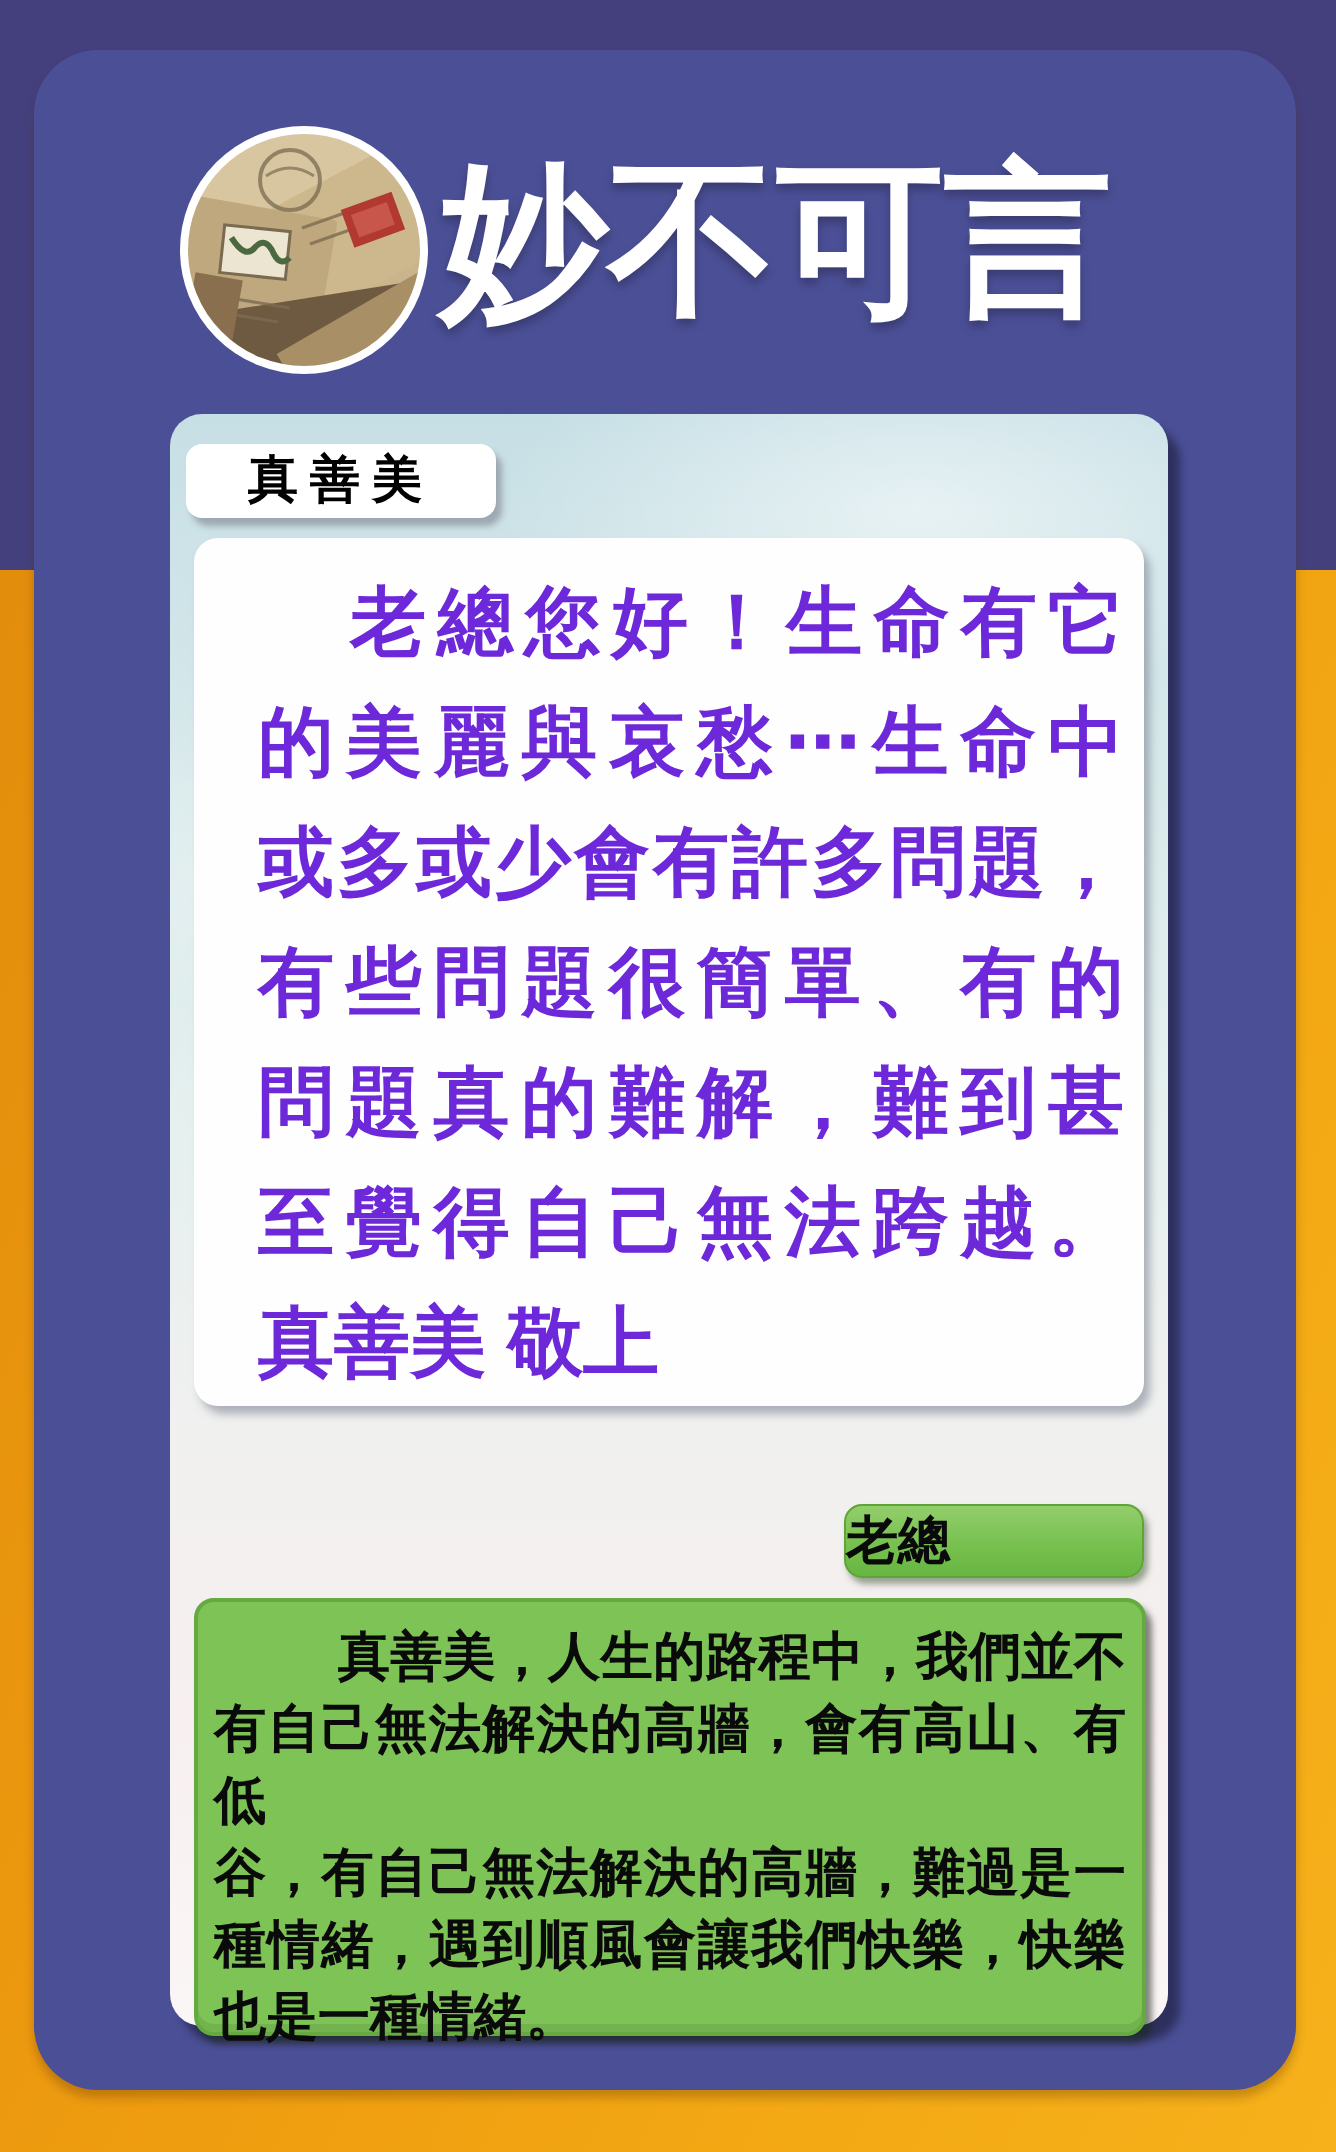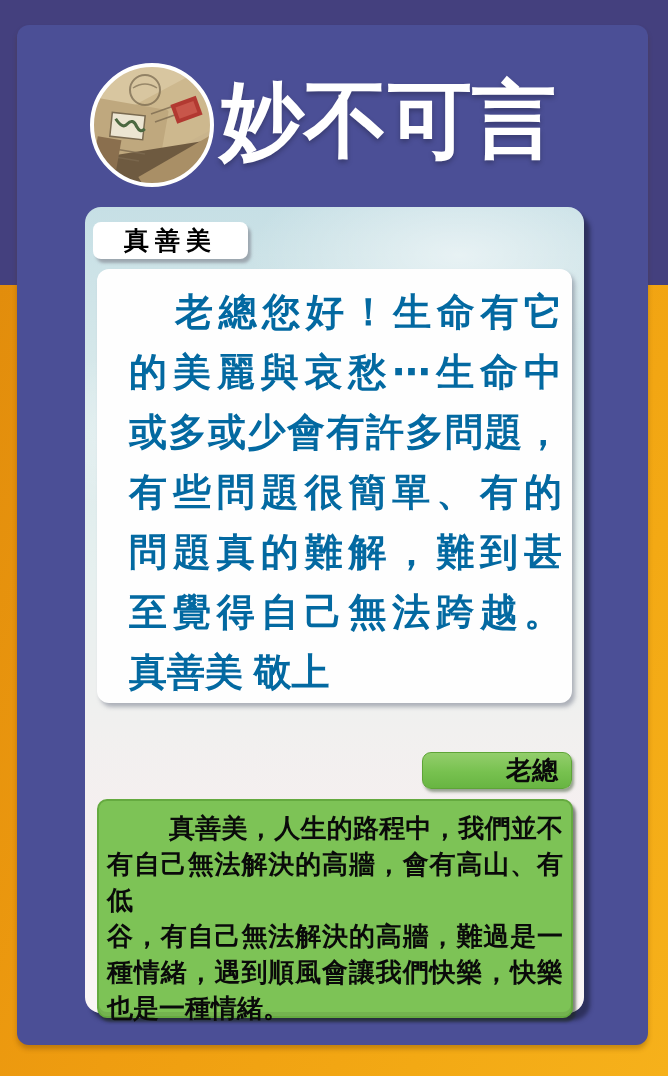--- a/index.html
+++ b/index.html
@@ -1,44 +1,44 @@
 <!DOCTYPE html>
 <html><head>
 <meta charset="utf-8">
 <style>
   html,body{margin:0;padding:0;}
   body{width:668px;height:1076px;font-family:"Liberation Sans","DejaVu Sans",sans-serif;}
   .stage{position:relative;width:668px;height:1076px;overflow:hidden;background:#44407E;}
   .bg-top{position:absolute;left:0;top:0;width:668px;height:285px;background:#44407E;}
   .bg-bottom{position:absolute;left:0;top:285px;width:668px;height:791px;
     background:linear-gradient(115deg,#E28D0C 0%,#EF9D10 45%,#F3A914 75%,#F6B11B 100%);}
-  .card{position:absolute;left:17px;top:25px;width:631px;height:1020px;border-radius:12px;
+  .card{position:absolute;left:17px;top:25px;width:631px;height:1020px;border-radius:32px;
     background:#4B4F96;box-shadow:0 4px 5px rgba(90,50,0,0.30);}
   .avatar{position:absolute;left:72px;top:37px;width:126px;height:126px;border-radius:50%;}
   .title{position:absolute;left:203px;top:40px;width:400px;height:110px;line-height:110px;
     color:#ffffff;font-size:84px;font-weight:bold;letter-spacing:0;
     text-shadow:0 3px 5px rgba(0,0,0,0.25);white-space:nowrap;}
   .panel{position:absolute;left:68px;top:182px;width:499px;height:806px;border-radius:16px;
     background:
       radial-gradient(ellipse 300px 140px at 75% 6%, rgba(255,255,255,0.55), transparent 70%),
       radial-gradient(ellipse 260px 120px at 18% 28%, rgba(255,255,255,0.35), transparent 70%),
       linear-gradient(180deg,#C6DFE5 0%,#D6E8EA 20%,#E6F0EF 45%,#F1F0EF 65%,#F7EFF0 80%,#FBF6F6 100%);
     box-shadow:6px 7px 4px rgba(22,24,48,0.55);}
   .tag-sender{position:absolute;left:8px;top:15px;width:155px;height:37px;border-radius:8px;
     background:#ffffff;box-shadow:3px 4px 3px rgba(120,120,132,0.55);
     text-align:center;line-height:37px;font-size:25px;font-weight:bold;letter-spacing:6px;color:#000000;}
   .bubble-white{position:absolute;left:12px;top:62px;width:475px;height:434px;border-radius:12px;
     background:#FEFEFE;box-shadow:3px 4px 4px rgba(118,123,140,0.55);
-    box-sizing:border-box;padding:13px 10px 0 32px;color:#0369a1;
+    box-sizing:border-box;padding:13px 10px 0 32px;color:#6d28d9;
     font-size:38px;font-weight:bold;line-height:60px;}
   .tag-receiver{position:absolute;left:337px;top:545px;width:150px;height:37px;border-radius:9px;
     background:linear-gradient(180deg,#93CE6C 0%,#77C14F 55%,#68B542 100%);
     border:1px solid #5EA437;box-sizing:border-box;
     box-shadow:2px 3px 3px rgba(60,85,50,0.5);
-    text-align:right;padding-right:13px;line-height:35px;font-size:26px;font-weight:bold;color:#0a0a0a;}
+    padding-right:13px;line-height:35px;font-size:26px;font-weight:bold;color:#0a0a0a;}
   .bubble-green{position:absolute;left:12px;top:592px;width:476px;height:219px;border-radius:10px;
     background:#7DC356;border:2px solid #65AA40;box-sizing:border-box;
     box-shadow:3px 4px 3px rgba(28,38,24,0.55), inset 0 -4px 0 rgba(0,0,0,0.08);
     padding:9px 8px 0 8px;color:#0a0a0a;font-size:26px;font-weight:bold;line-height:36px;}
   .msg-line{display:block;}
   .jline{text-align:justify;text-align-last:justify;}
   .lline{text-align:right;text-align-last:left;}
   .indent1{text-indent:46px;}
   .indent2{text-indent:62px;}
 </style>

